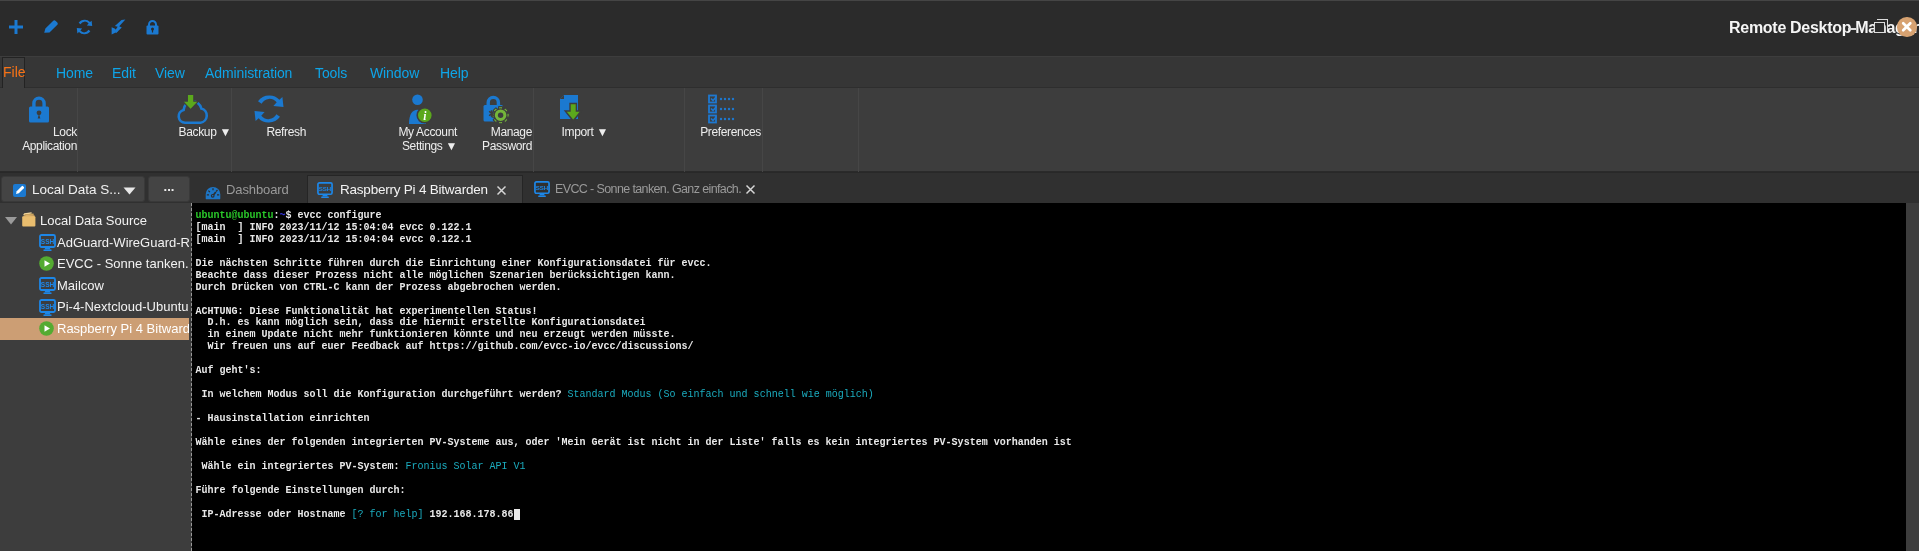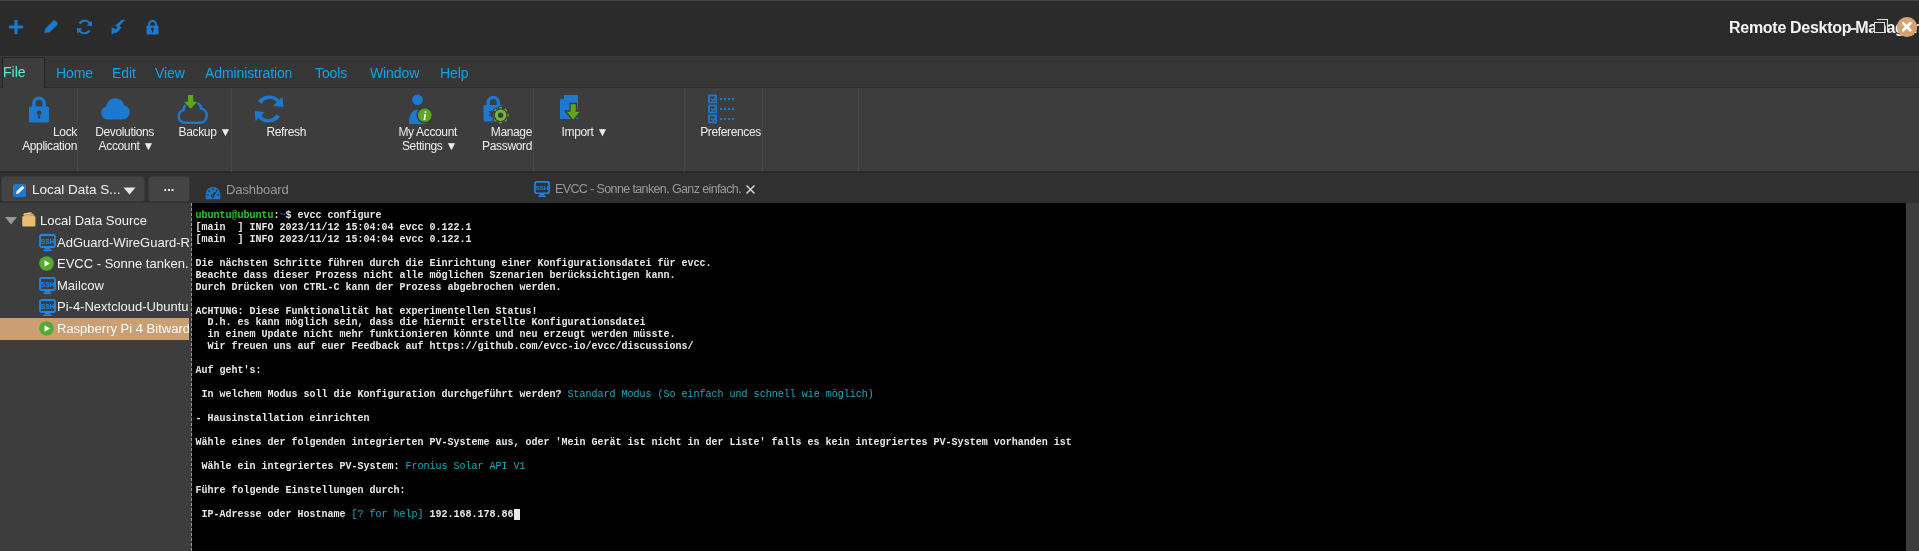--- a/index.html
+++ b/index.html
@@ -8,21 +8,21 @@
 #title{position:absolute;top:19px;left:0;width:100%;text-align:right;color:#f5f5f5;font-size:16px;font-weight:bold;letter-spacing:-0.3px}
 .tbico{position:absolute;top:19px}
 
 #minbtn{position:absolute;left:1847.5px;top:28px;width:8px;height:2px;background:#dcdcdc}
 #restbtn{position:absolute;left:1874px;top:22px;width:11px;height:11px;border:1.5px solid #dcdcdc}
 #restbtn2{position:absolute;left:1877px;top:19px;width:11px;height:11px;border-top:1.5px solid #dcdcdc;border-right:1.5px solid #dcdcdc}
 #closebtn{position:absolute;left:1897px;top:17px;width:19.5px;height:19.5px;border-radius:50%;background:#d7a271}
 
 #menubar{position:absolute;left:0;top:57px;width:1919px;height:31px;background:#363636;border-bottom:1px solid #2e2e2e}
 .menuitem{position:absolute;top:8px;color:#0ea5e9;font-size:14px;letter-spacing:-0.1px}
-#filetab{position:absolute;left:2px;top:0px;width:43px;height:31px;background:#3d3d3d;border:1px solid #232323;border-bottom:none;color:#5eead4;font-size:14px;line-height:29px}
+#filetab{position:absolute;left:2px;top:0px;width:23px;height:31px;background:#3d3d3d;border:1px solid #232323;border-bottom:none;color:#f97316;font-size:14px;line-height:29px}
 
 #ribbon{position:absolute;left:0;top:88px;width:1919px;height:84px;background:#3d3d3d;border-bottom:1px solid #2a2a2a}
 .rsep{position:absolute;top:0;width:1px;height:84px;background:#333333;border-right:1px solid #464646}
 .rcell{position:absolute;top:0;height:84px;text-align:center}
 .rlabel{position:absolute;top:38px;width:100%;text-align:right;color:#ededed;font-size:12px;line-height:13.5px;letter-spacing:-0.35px}
 .ricon{position:absolute;top:6px;left:50%;transform:translateX(-50%)}
 
 #tabstrip{position:absolute;left:0;top:172px;width:1919px;height:31px;background:#303030;border-top:1px solid #282828}
 .navbtn{position:absolute;top:3px;height:26px;background:#444444;border:1px solid #393939;border-radius:3px;color:#f0f0f0}
 .tab{position:absolute;top:2px;height:29px}
@@ -96,26 +96,20 @@
 <div class="rcell" style="left:0px;width:77px">
  <svg class="ricon" width="34" height="31" viewBox="0 0 34 31">
         <g fill="#1b79d0">
           <path d="M10.2 13.5V9.2a6.8 6.8 0 0 1 13.6 0v4.3h-3.4V9.2a3.4 3.4 0 0 0-6.8 0v4.3z"></path>
           <rect x="7" y="12.5" width="20" height="16" rx="1.5"></rect>
         </g>
         <circle cx="17" cy="18.8" r="2.4" fill="#3d3d3d"></circle>
         <path d="M17 19.5l-1.3 5h2.6z" fill="#3d3d3d"></path>
       </svg>
  <div class="rlabel">Lock<br>Application</div>
-</div>
-<div class="rcell" style="left:78px;width:76px">
- <svg class="ricon" width="36" height="30" viewBox="0 0 36 30">
-        <path d="M9.5 25.5a6.6 6.6 0 0 1-1.4-13 9.2 9.2 0 0 1 18.1-1.3 7.3 7.3 0 0 1-.9 14.3z" fill="#1b79d0"></path>
-      </svg>
- <div class="rlabel">Devolutions<br>Account ▼</div>
 </div>
 <div class="rcell" style="left:154px;width:77px">
  <svg class="ricon" width="36" height="31" viewBox="0 0 36 31">
         <path d="M10 28.7a6.5 6.5 0 0 1-1.4-12.8 9 9 0 0 1 17.8-1.3 7.2 7.2 0 0 1-.9 14.1z" fill="none" stroke="#1b79d0" stroke-width="2.6"></path>
         <path d="M12.4 0.5h6.4v6.6h4.8l-8 8.6-8-8.6h4.8z" fill="#5ba81c" stroke="#3d3d3d" stroke-width="1.1"></path>
       </svg>
  <div class="rlabel">Backup ▼</div>
 </div>
 <div class="rcell" style="left:232px;width:74px">
  <svg class="ricon" width="32" height="30" viewBox="0 0 32 30">
@@ -229,20 +223,32 @@
         <g stroke="#2e2e2e" stroke-width="1.3">
           <path d="M1.8 8.8h2.2M12 8.8h2.2M3.4 4.6l1.5 1.5M8 2.2v2.1M11.1 5.4l1.4-1.3"></path>
           <path d="M8 9.6 10.8 6" stroke-width="1.7"></path>
         </g>
         <circle cx="7.7" cy="9.8" r="1.9" fill="#2e2e2e"></circle>
         <circle cx="7.7" cy="9.8" r="0.8" fill="#1d76c6"></circle>
       </svg>
   <span class="tabtext" style="position:absolute;left:34px;top:7px;color:#9a9a9a;font-size:13px">Dashboard</span>
  </div>
 
+ <div class="tab" style="left:307px;width:216px;background:#3d3d3d;border:1px solid #252525;border-bottom:none;height:30px">
+  <svg style="position:absolute;left:9px;top:5.5px" width="16" height="16" viewBox="0 0 17 17">
+        <rect x="1" y="1" width="15" height="12" rx="1.5" fill="none" stroke="#1d87e8" stroke-width="1.8"></rect>
+        <text x="8.5" y="10" font-size="6.5" font-weight="bold" fill="#1d87e8" text-anchor="middle" font-family="Liberation Sans">SSH</text>
+        <path d="M6.5 13h4l1 2.5h-6z" fill="#1d87e8"></path>
+        <rect x="4.5" y="15.5" width="8" height="1.5" fill="#1d87e8"></rect>
+      </svg>
+  <span class="tabtext" style="position:absolute;left:32px;top:6px;color:#f3f3f3;letter-spacing:-0.22px">Raspberry Pi 4 Bitwarden</span>
+  <svg style="position:absolute;left:188px;top:9px" width="11" height="11" viewBox="0 0 11 11">
+        <path d="M1.5 1.5 9.5 9.5M9.5 1.5 1.5 9.5" stroke="#d6d6d6" stroke-width="1.5"></path>
+      </svg>
+ </div>
 
  <div class="tab" style="left:524px;width:244px">
   <svg style="position:absolute;left:10px;top:5.5px" width="16" height="16" viewBox="0 0 17 17">
         <rect x="1" y="1" width="15" height="12" rx="1.5" fill="none" stroke="#1d87e8" stroke-width="1.8"></rect>
         <text x="8.5" y="10" font-size="6.5" font-weight="bold" fill="#1d87e8" text-anchor="middle" font-family="Liberation Sans">SSH</text>
         <path d="M6.5 13h4l1 2.5h-6z" fill="#1d87e8"></path>
         <rect x="4.5" y="15.5" width="8" height="1.5" fill="#1d87e8"></rect>
       </svg>
   <span class="tabtext" style="position:absolute;left:31px;top:7px;color:#9a9a9a;white-space:nowrap;font-size:12.5px;letter-spacing:-0.62px">EVCC - Sonne tanken. Ganz einfach.</span>
   <svg style="position:absolute;left:221px;top:9px" width="11" height="11" viewBox="0 0 11 11">

